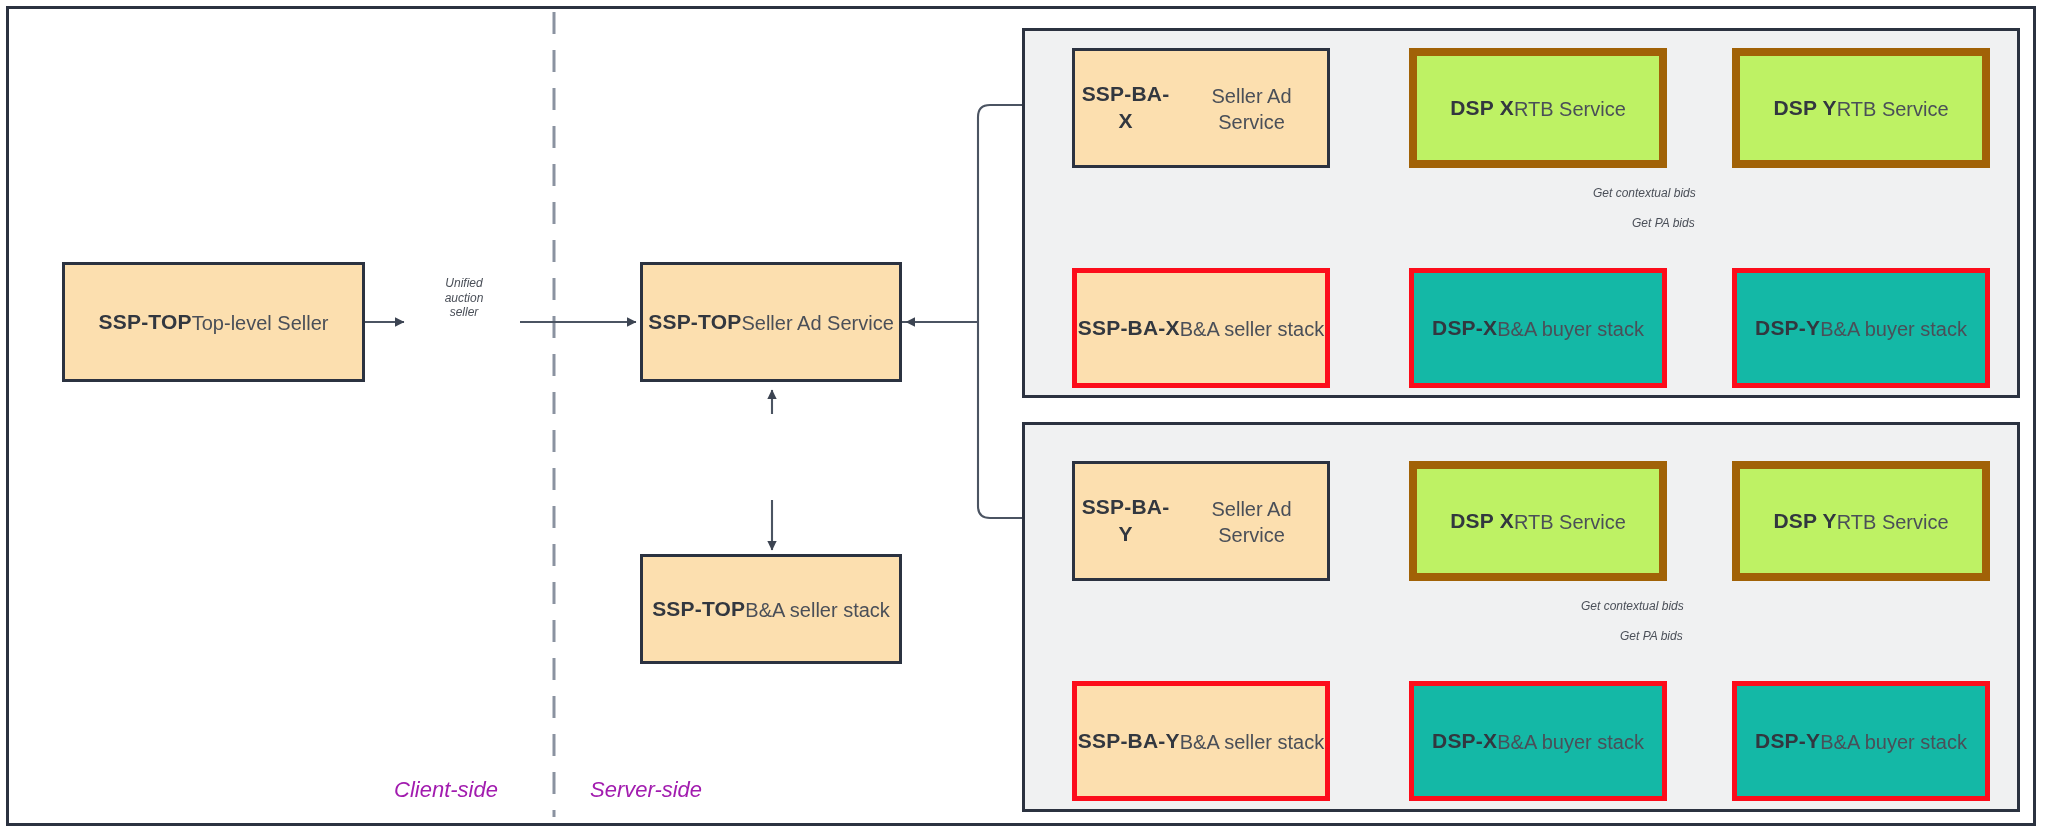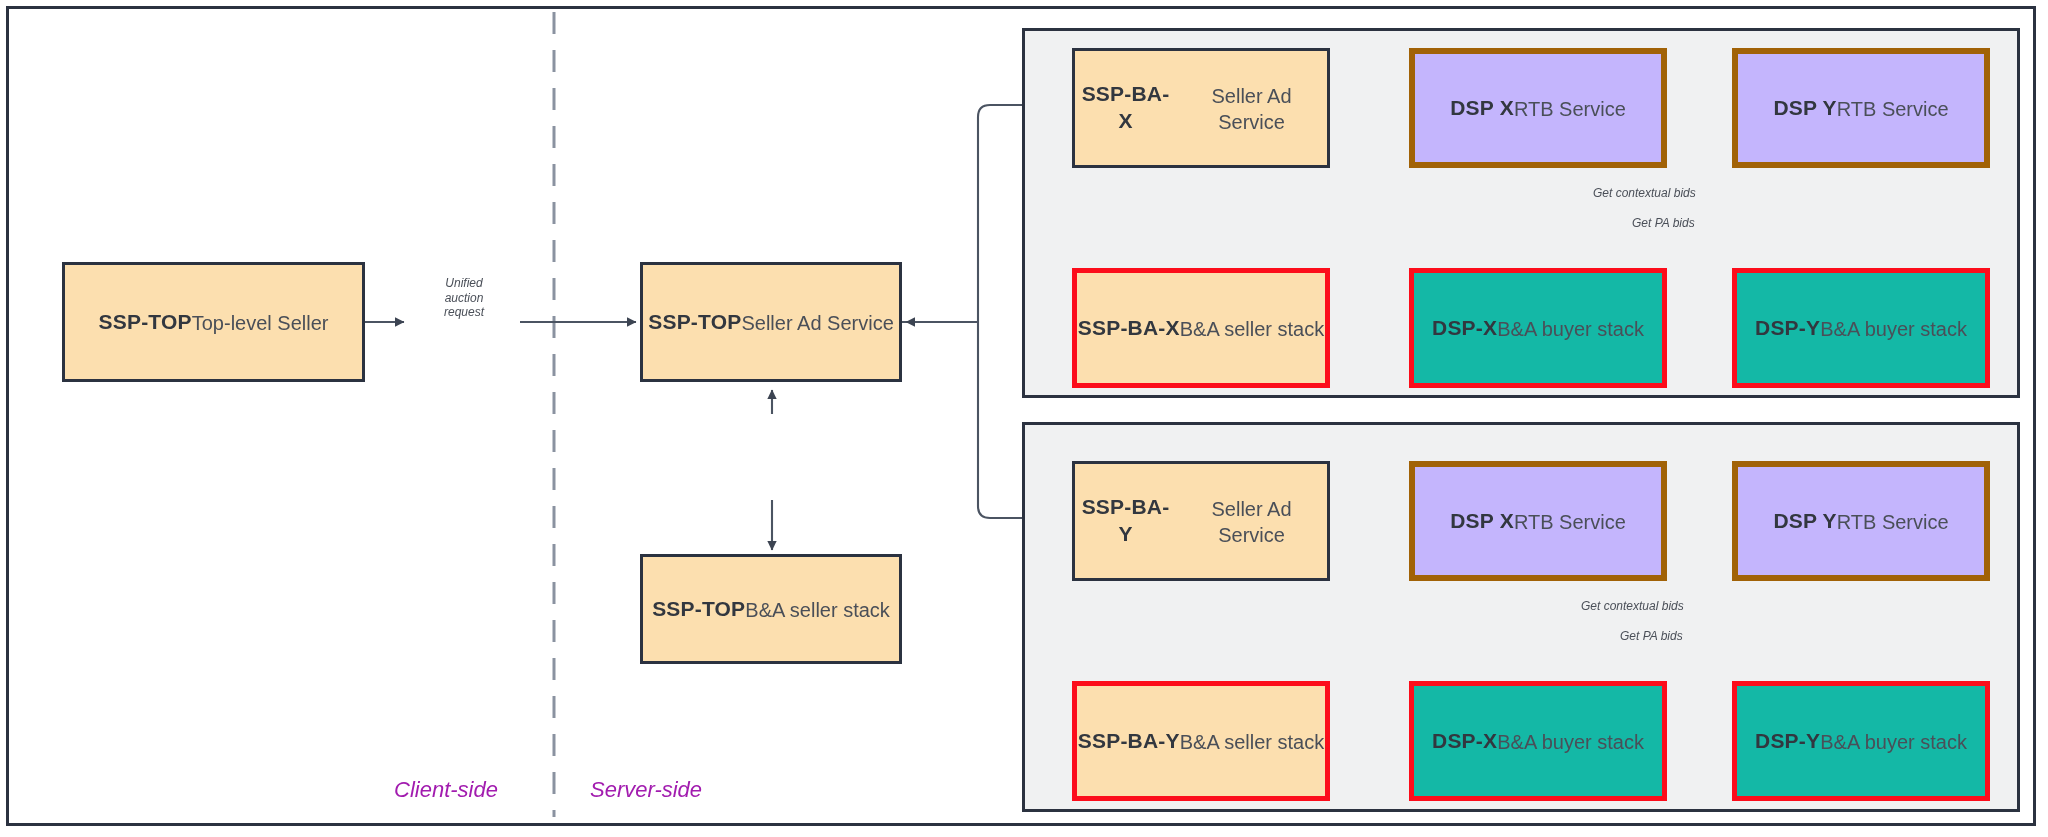--- a/index.html
+++ b/index.html
@@ -48,21 +48,21 @@
     font-size:21px;
     color:#32373f;
     letter-spacing:0.2px;
   }
   .node .t2{
     font-size:20px;
     color:#4a4f58;
     margin-top:3px;
   }
   .n-orange{ background:#fcdfaf; border:3px solid #2b3240; }
-  .n-purple{ background:#c4b5fd; border:6px solid #a16207; }
+  .n-purple{ background:#bef264; border:8px solid #a16207; }
   .n-red-o{ background:#fcdfaf; border:5px solid #fc0d1b; }
   .n-red-p{ background:#14b8a6; border:5px solid #fc0d1b; }
 
   .edge-label{
     position:absolute;
     font-style:italic;
     font-size:12px;
     color:#4a4f58;
     background:#ffffff;
     line-height:1.22;
@@ -228,21 +228,21 @@
     <div class="t2">B&amp;A buyer stack</div>
   </div>
 
   <div class="node n-red-p" style="left:1732px; top:681px; width:258px; height:120px;">
     <div class="t1">DSP-Y</div>
     <div class="t2">B&amp;A buyer stack</div>
   </div>
 
   <div class="edge-label" style="left:408px; top:276px; width:112px;">Unified
 auction
-request</div>
+seller</div>
 
 
   <div class="edge-label on-panel" style="left:1593px; top:186px; width:100px; text-align:center;">Get contextual bids</div>
 
   <div class="edge-label on-panel" style="left:1632px; top:216px; width:62px; text-align:center;">Get PA bids</div>
 
   <div class="edge-label on-panel" style="left:1581px; top:599px; width:100px; text-align:center;">Get contextual bids</div>
 
   <div class="edge-label on-panel" style="left:1620px; top:629px; width:62px; text-align:center;">Get PA bids</div>
 

